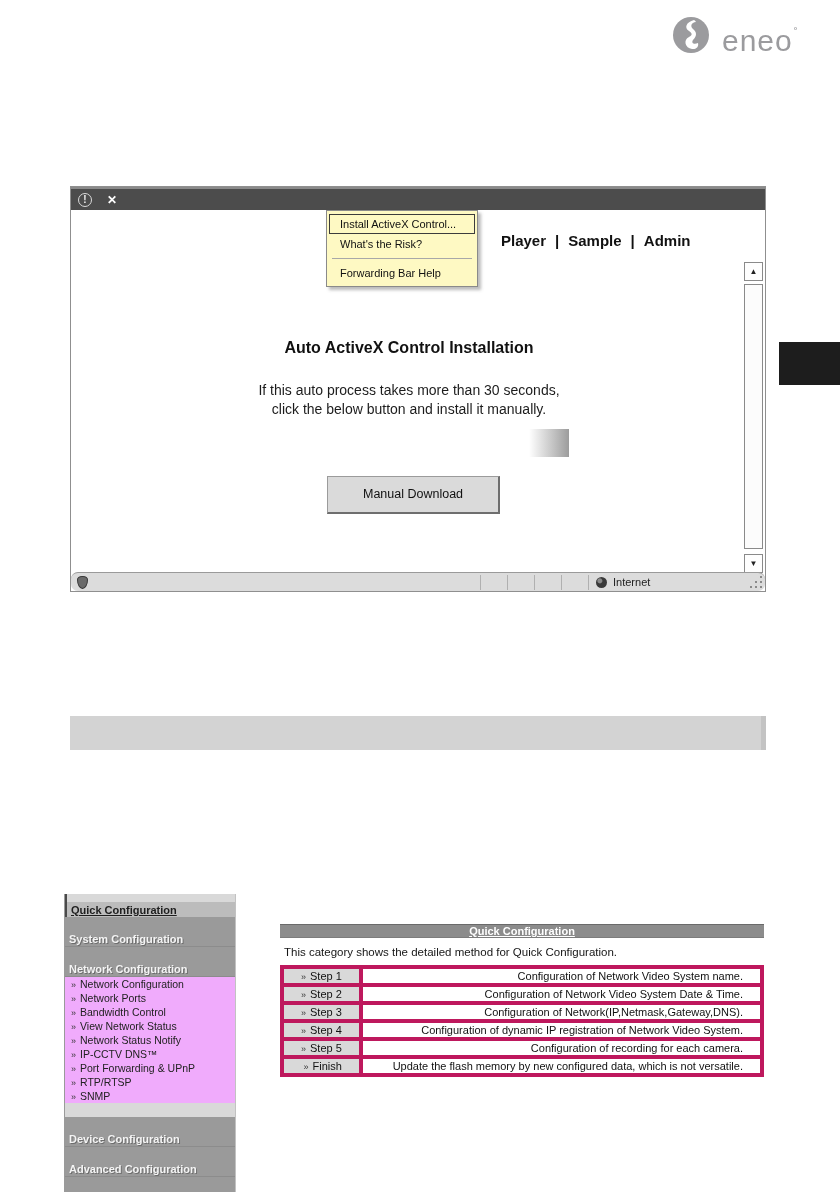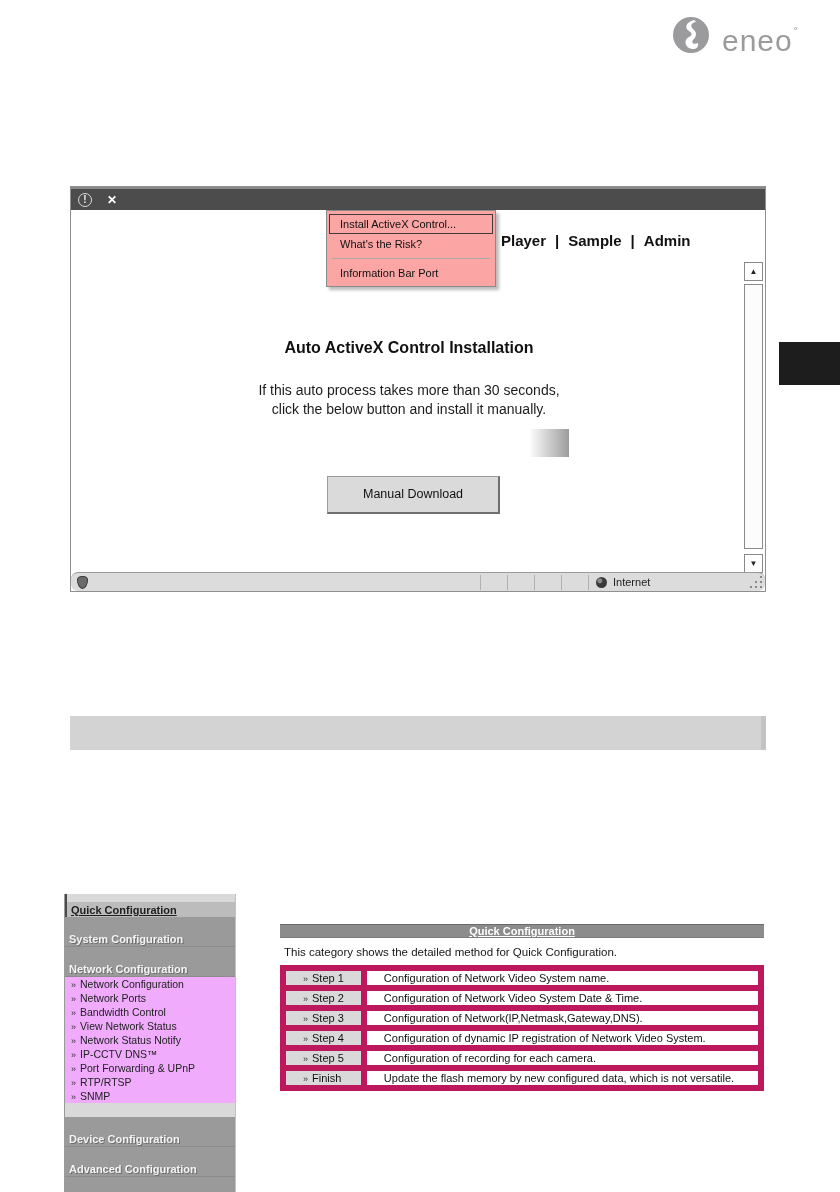--- a/index.html
+++ b/index.html
@@ -17,21 +17,21 @@
 
   .infobar { position: absolute; left: 0; top: 0; right: 0; height: 23px; background: #4c4c4c;
              border-top: 2px solid #8a8a8a; display: flex; align-items: center; padding: 0 7px;
              color: #f2f2f2; font-size: 11px; white-space: nowrap; overflow: hidden; }
   .infobar-icon { flex: 0 0 auto; width: 14px; height: 14px; border: 1px solid #d9d9d9; border-radius: 50%;
                   color: #f2f2f2; font-size: 10px; font-weight: bold; text-align: center; line-height: 12px;
                   margin-right: 7px; }
   .infobar-text { flex: 1 1 auto; overflow: hidden; }
   .infobar-close { flex: 0 0 auto; color: #ffffff; font-size: 12px; font-weight: bold; padding-left: 8px; }
 
-  .ctx-menu { position: absolute; left: 255px; top: 23px; width: 170px; background: #fca5a5;
+  .ctx-menu { position: absolute; left: 255px; top: 23px; width: 152px; background: #fef9c3;
               border: 1px solid #8a8a8a; box-shadow: 3px 3px 3px rgba(60,60,60,.35);
               font-size: 11px; color: #111; padding: 3px 2px; z-index: 6; }
   .ctx-item { padding: 3px 10px; border: 1px solid transparent; }
   .ctx-item.focused { border: 1px solid #3c3c3c; }
   .ctx-sep { border-top: 1px solid #a8a8a8; margin: 4px 3px; }
 
   .page-nav { position: absolute; left: 430px; top: 45px; width: 186px; font-weight: bold;
               font-size: 15px; color: #111; white-space: nowrap; z-index: 2; }
   .page-nav .pipe { margin: 0 9px; }
 
@@ -85,22 +85,22 @@
   .sm-blank { height: 14px; background: #d9d9d9; }
 
   
   .qc { position: absolute; left: 280px; top: 924px; width: 484px; font-size: 11px; }
   .qc-title { background: #8c8c8c; color: #ffffff; font-weight: bold; text-align: center;
               height: 14px; line-height: 13px; border-top: 1px solid #6a6a6a; border-bottom: 1px solid #7c7c7c;
               font-size: 11px; }
   .qc-title span { text-decoration: underline; }
   .qc-desc { margin: 8px 0 7px 4px; font-size: 11.5px; color: #161616; }
   .qc table { border-collapse: collapse; width: 100%; }
-  .qc td { border: 6px solid #be185d; padding: 1px 17px; height: 14px; font-size: 11px; color: #111;
-           white-space: nowrap; }
+  .qc td { border: 4px solid #be185d; padding: 1px 17px; height: 14px; font-size: 11px; color: #111;
+           white-space: nowrap; text-align: right; }
   .qc td.step { background: #d9d9d9; width: 74px; }
   .qc td.step .bullet { font-size: 9px; color: #333; margin-right: 4px; }
 </style>
 </head>
 <body>
 
 <div class="logo">
   <span>
     <svg width="38" height="38" viewBox="0 0 38 38">
       <circle cx="19" cy="19" r="18" fill="#9b9b9e"></circle>
@@ -114,21 +114,21 @@
 
   <div class="infobar">
     <span class="infobar-icon">!</span>
     <span class="infobar-close">✕</span>
   </div>
 
   <div class="ctx-menu">
     <div class="ctx-item focused">Install ActiveX Control...</div>
     <div class="ctx-item">What's the Risk?</div>
     <div class="ctx-sep"></div>
-    <div class="ctx-item">Information Bar Port</div>
+    <div class="ctx-item">Forwarding Bar Help</div>
   </div>
 
   <div class="page-nav">
     <span>Player</span><span class="pipe">|</span><span>Sample</span><span class="pipe">|</span><span>Admin</span>
   </div>
 
   <div class="content-heading">Auto ActiveX Control Installation</div>
 
   <div class="content-text">
     <div>If this auto process takes more than 30 seconds,</div>

